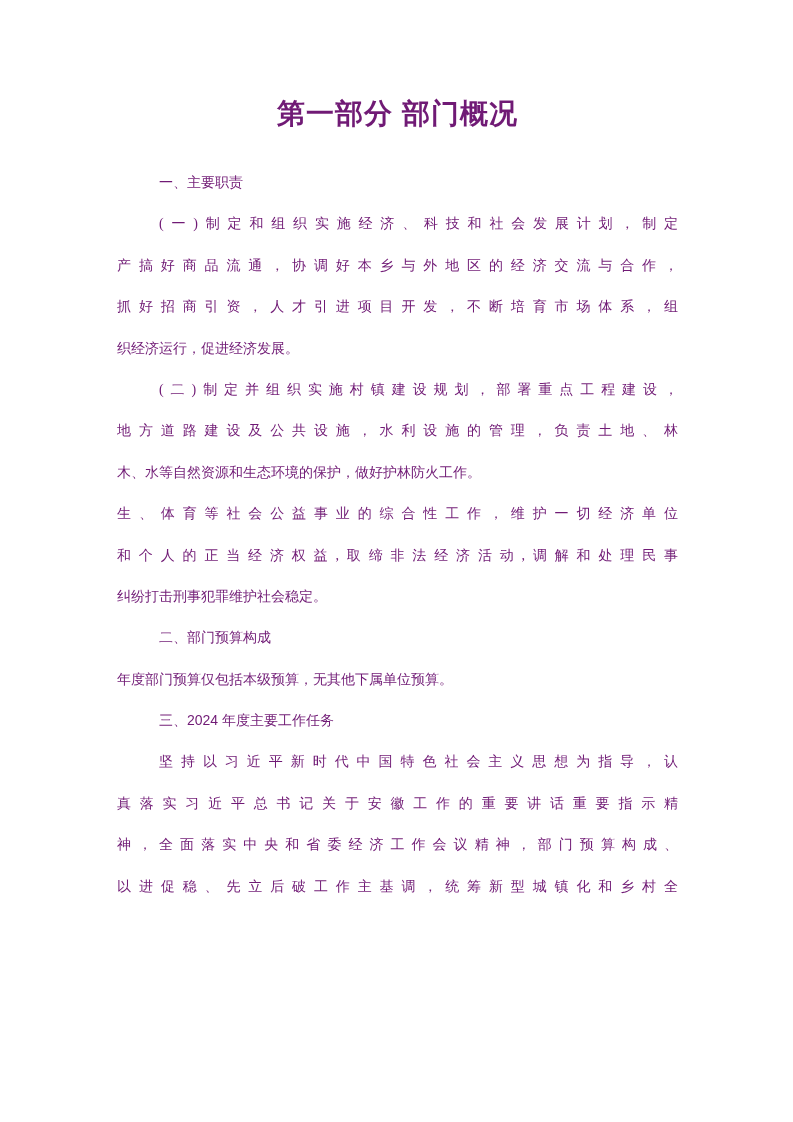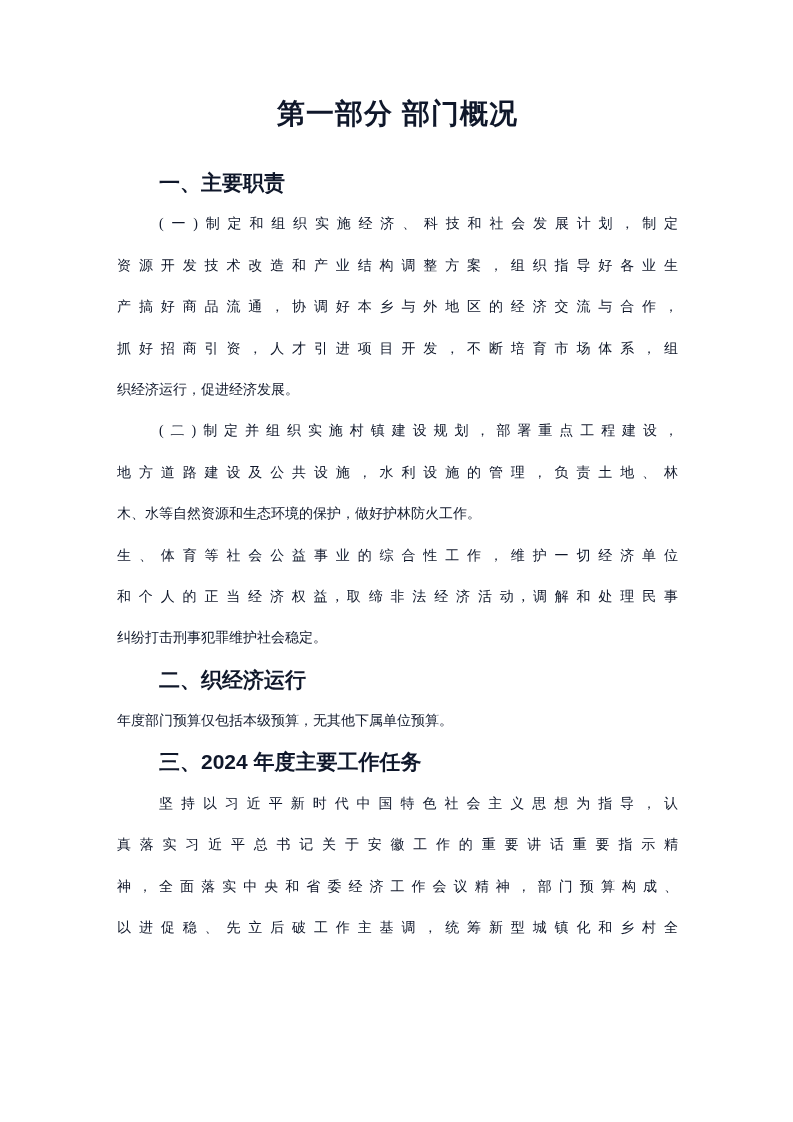--- a/index.html
+++ b/index.html
@@ -7,21 +7,21 @@
     padding: 0;
     background: #ffffff;
   }
   .page {
     position: relative;
     width: 793px;
     height: 1122px;
     background: #ffffff;
     box-sizing: border-box;
     padding: 86px 115px 0 117px;
-    color: #0f172a;
+    color: #701a75;
     overflow: hidden;
   }
   .doc-title {
     margin: 0 0 20px 0;
     font-family: "Liberation Sans", "DejaVu Sans", sans-serif;
     font-weight: 700;
     font-size: 28px;
     height: 56px;
     line-height: 56px;
     text-align: center;
@@ -40,46 +40,45 @@
   }
   .line.just {
     text-align: justify;
     text-align-last: justify;
   }
   .line.indent {
     text-indent: 42px;
   }
   .line.heading {
     font-family: "Liberation Sans", "DejaVu Sans", sans-serif;
-    font-weight: 700;
-    font-size: 21px;
+    font-weight: 400;
+    font-size: 14px;
     padding-left: 42px;
     text-align: left;
     text-align-last: left;
   }
 </style>
 </head>
 <body>
 
 <div class="page">
   <h1 class="doc-title">第一部分 部门概况</h1>
   <div class="doc-body" id="doc-body">
       <div class="line heading">一、主要职责</div>
       <div class="line indent just">(一)制定和组织实施经济、科技和社会发展计划，制定</div>
-      <div class="line just">资源开发技术改造和产业结构调整方案，组织指导好各业生</div>
       <div class="line just">产搞好商品流通，协调好本乡与外地区的经济交流与合作，</div>
       <div class="line just">抓好招商引资，人才引进项目开发，不断培育市场体系，组</div>
       <div class="line">织经济运行，促进经济发展。</div>
       <div class="line indent just">(二)制定并组织实施村镇建设规划，部署重点工程建设，</div>
       <div class="line just">地方道路建设及公共设施，水利设施的管理，负责土地、林</div>
       <div class="line">木、水等自然资源和生态环境的保护，做好护林防火工作。</div>
       <div class="line just">生、体育等社会公益事业的综合性工作，维护一切经济单位</div>
       <div class="line just">和个人的正当经济权益,取缔非法经济活动,调解和处理民事</div>
       <div class="line">纠纷打击刑事犯罪维护社会稳定。</div>
-      <div class="line heading">二、织经济运行</div>
+      <div class="line heading">二、部门预算构成</div>
       <div class="line">年度部门预算仅包括本级预算，无其他下属单位预算。</div>
       <div class="line heading">三、2024 年度主要工作任务</div>
       <div class="line indent just">坚持以习近平新时代中国特色社会主义思想为指导，认</div>
       <div class="line just">真落实习近平总书记关于安徽工作的重要讲话重要指示精</div>
       <div class="line just">神，全面落实中央和省委经济工作会议精神，部门预算构成、</div>
       <div class="line just">以进促稳、先立后破工作主基调，统筹新型城镇化和乡村全</div>
     </div>
 </div>
 
 </body></html>

